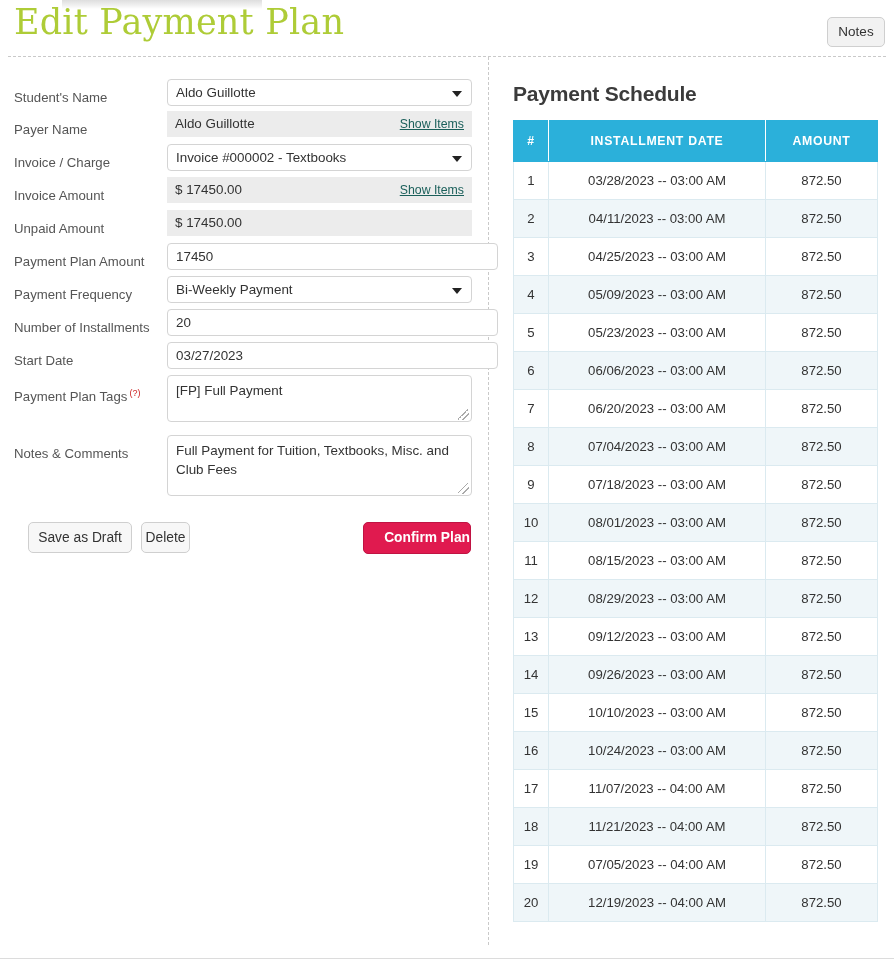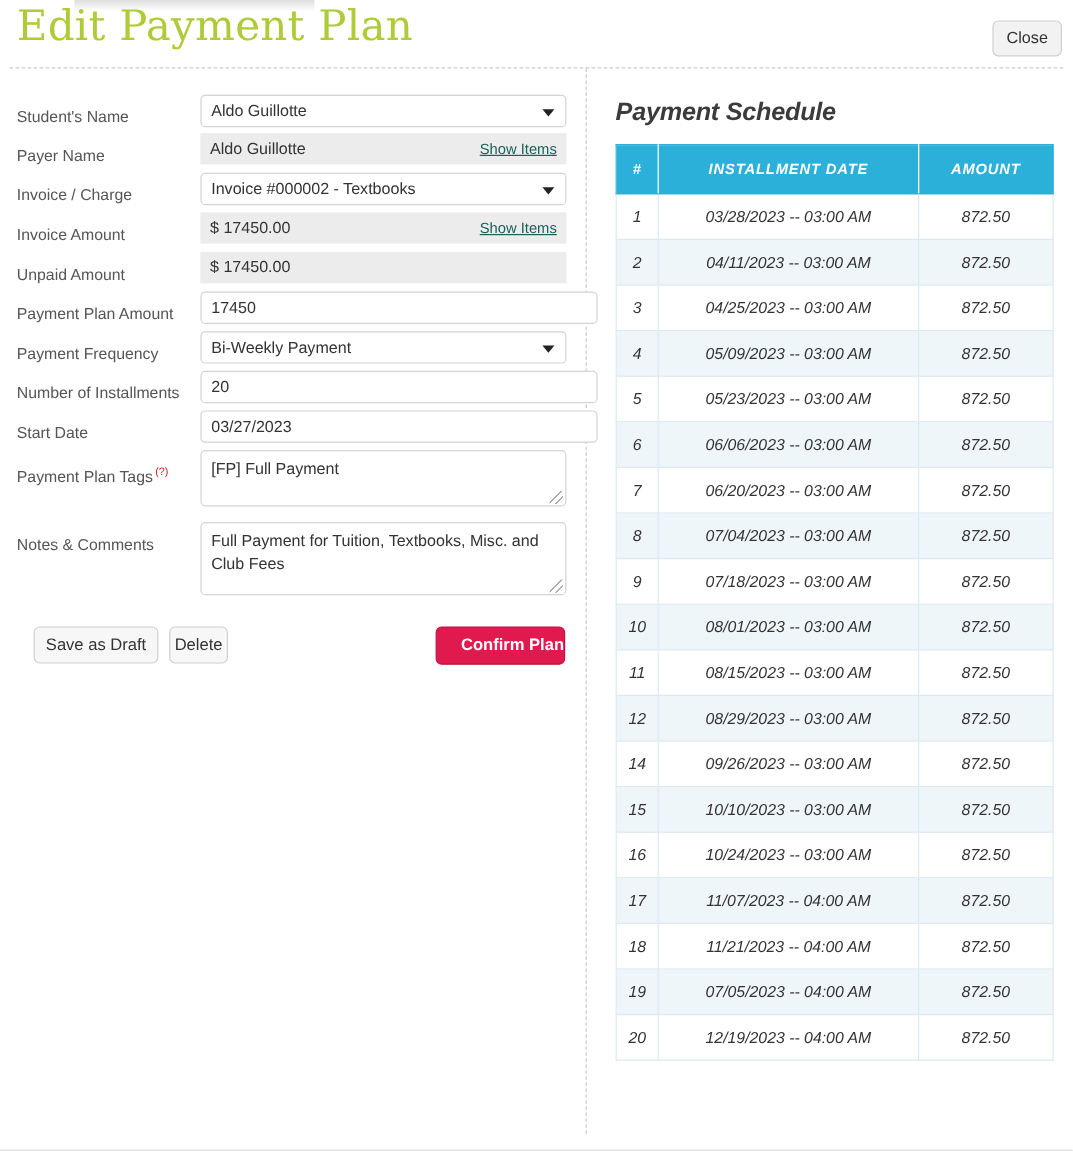--- a/index.html
+++ b/index.html
@@ -204,21 +204,21 @@
     border: 1px solid #c01343;
     color: #fff;
     font-weight: bold;
     height: 32px;
     line-height: 30px;
   }
 
   
   .schedule-panel {
     position: absolute;
-    left: 489px; top: 57px; right: 0; bottom: 0; font-style: italic;
+    left: 489px; top: 57px; right: 0; bottom: 0;
   }
   .schedule-title {
     position: absolute;
     left: 24px; top: 25px;
     font-size: 21px;
     font-weight: bold;
     color: #3b3b3b;
     letter-spacing: -.2px;
   }
   .sched-table {
@@ -254,21 +254,21 @@
   .col-date   { width: 217px; }
   .col-amount { width: 112px; }
 </style>
 </head>
 <body>
 
 <div class="top-artifact"></div>
 
 <div class="page-header">
   <div class="page-title">Edit Payment Plan</div>
-  <div class="close-button">Close</div>
+  <div class="close-button">Notes</div>
 </div>
 
 <div class="hr-dashed-top"></div>
 <div class="v-divider"></div>
 <div class="hr-bottom"></div>
 
 <div class="form-panel">
   <div id="form-rows">
       <div class="form-row" style="top: 22px;">
         <div class="field-label">Student's Name</div>
@@ -415,20 +415,25 @@
           <td>11</td>
           <td>08/15/2023 -- 03:00 AM</td>
           <td>872.50</td>
         </tr>
         <tr>
           <td>12</td>
           <td>08/29/2023 -- 03:00 AM</td>
           <td>872.50</td>
         </tr>
         <tr>
+          <td>13</td>
+          <td>09/12/2023 -- 03:00 AM</td>
+          <td>872.50</td>
+        </tr>
+        <tr>
           <td>14</td>
           <td>09/26/2023 -- 03:00 AM</td>
           <td>872.50</td>
         </tr>
         <tr>
           <td>15</td>
           <td>10/10/2023 -- 03:00 AM</td>
           <td>872.50</td>
         </tr>
         <tr>

